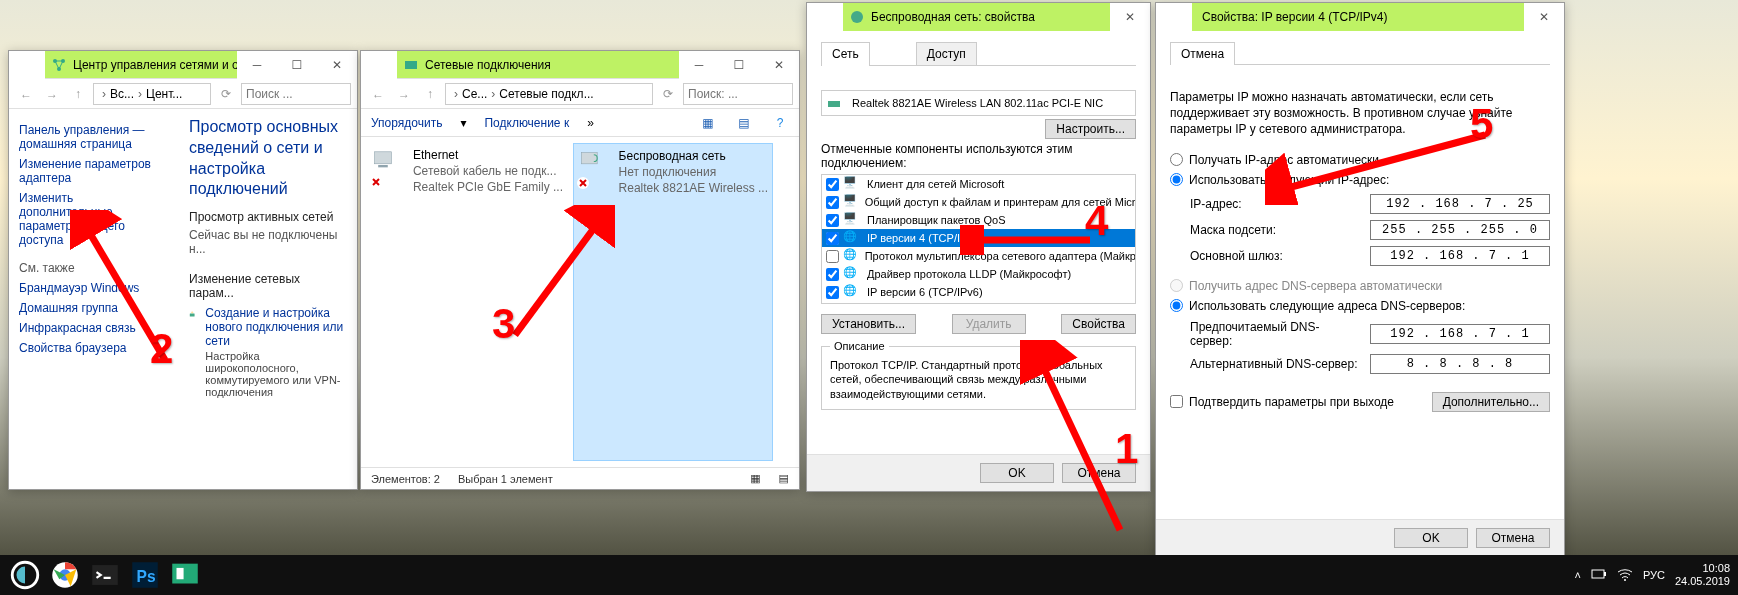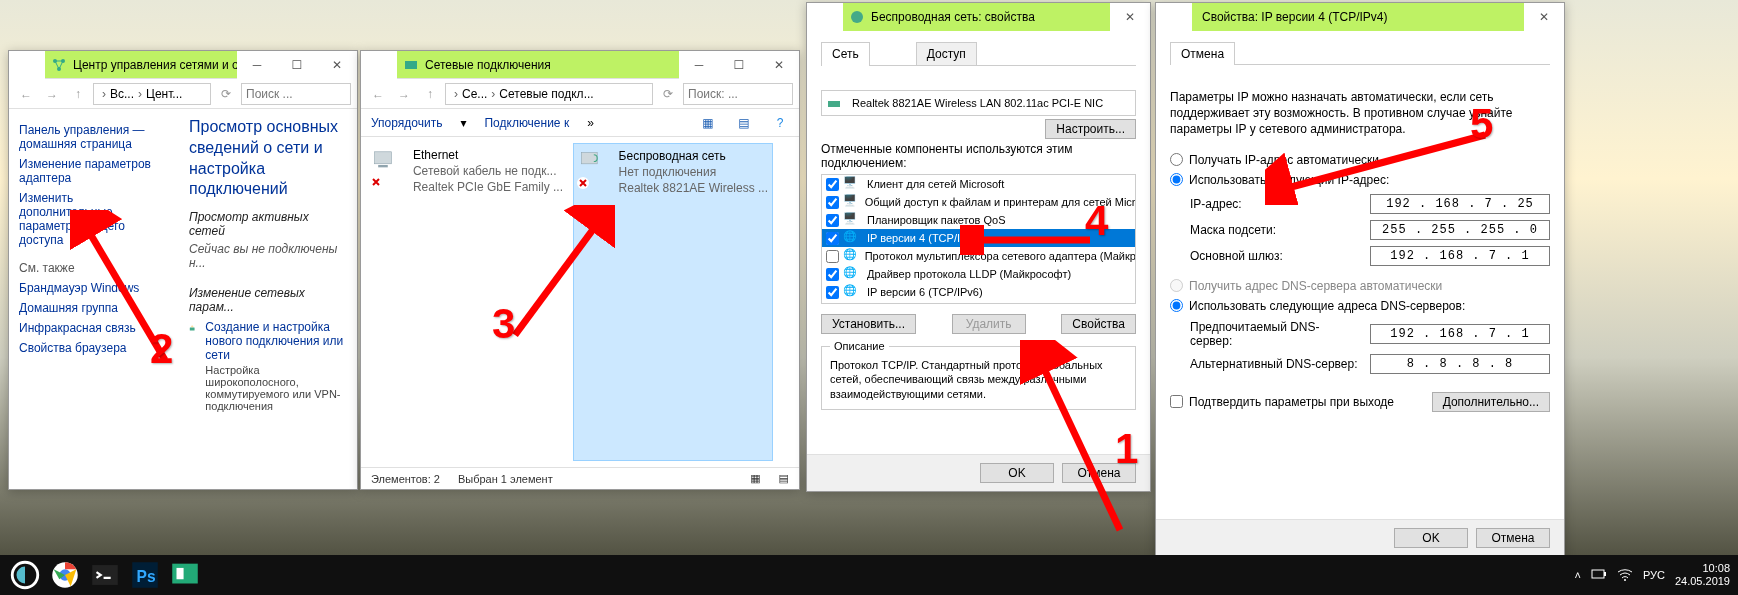--- a/index.html
+++ b/index.html
@@ -37,21 +37,21 @@
   .searchbox { width: 110px; border:1px solid #ccc; height:22px; padding:0 4px; font-size:12px; color:#777; display:flex; align-items:center; }
   .toolbar { height: 28px; display:flex; align-items:center; padding:0 10px; gap:18px; border-bottom:1px solid #e0e0e0; font-size:12px; }
   .toolbar .spacer { flex:1; }
   .toolbar .tbicon { width:18px; height:18px; display:flex; align-items:center; justify-content:center; color:#1e5fb3; }
   .body2col { flex:1; display:flex; overflow:hidden; }
   .side { width: 170px; border-right: none; padding: 8px 10px; font-size:12px; }
   .side .link { color:#003399; margin: 6px 0; cursor:pointer; }
   .side .cat { color:#555; margin-top: 14px; margin-bottom:4px; }
   .main1 { flex:1; padding: 8px 10px; font-size:12px; }
   .h1 { color:#003399; font-size:16px; margin-bottom:10px; line-height:1.3; }
-  .p1 { color:#222; margin: 4px 0; font-style: italic; }
+  .p1 { color:#222; margin: 4px 0; }
   .lnk { color:#003399; cursor:pointer; }
   .smallicon { display:inline-block; width:16px; height:16px; vertical-align:middle; margin-right:4px; }
   .connlist { flex:1; display:flex; padding:6px; gap:6px; }
   .connitem { width: 200px; display:flex; gap:18px; padding:4px; }
   .connitem.sel { background:#cce8ff; border:1px solid #99d1ff; }
   .connicon { width:40px; height:40px; position:relative; }
   .redx { position:absolute; bottom:-2px; left:-2px; width:14px; height:14px; }
   .conntxt { flex:1; font-size:12px; line-height:1.35; }
   .conntxt .name { color:#000; }
   .conntxt .sub { color:#666; white-space:nowrap; overflow:hidden; text-overflow:ellipsis; }

